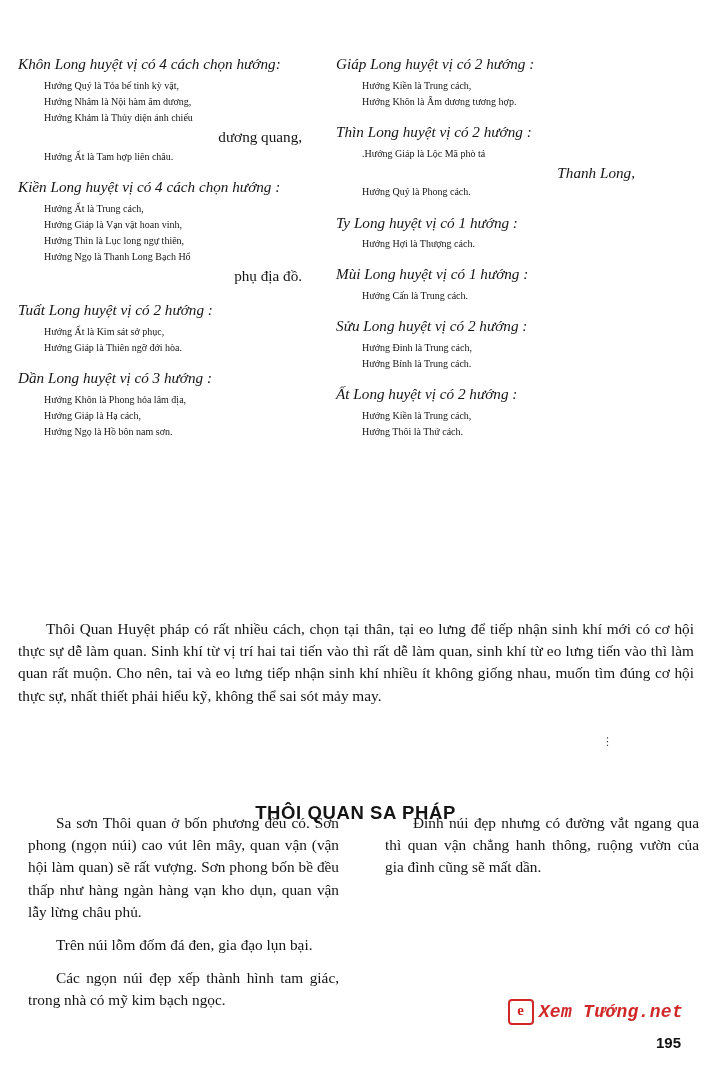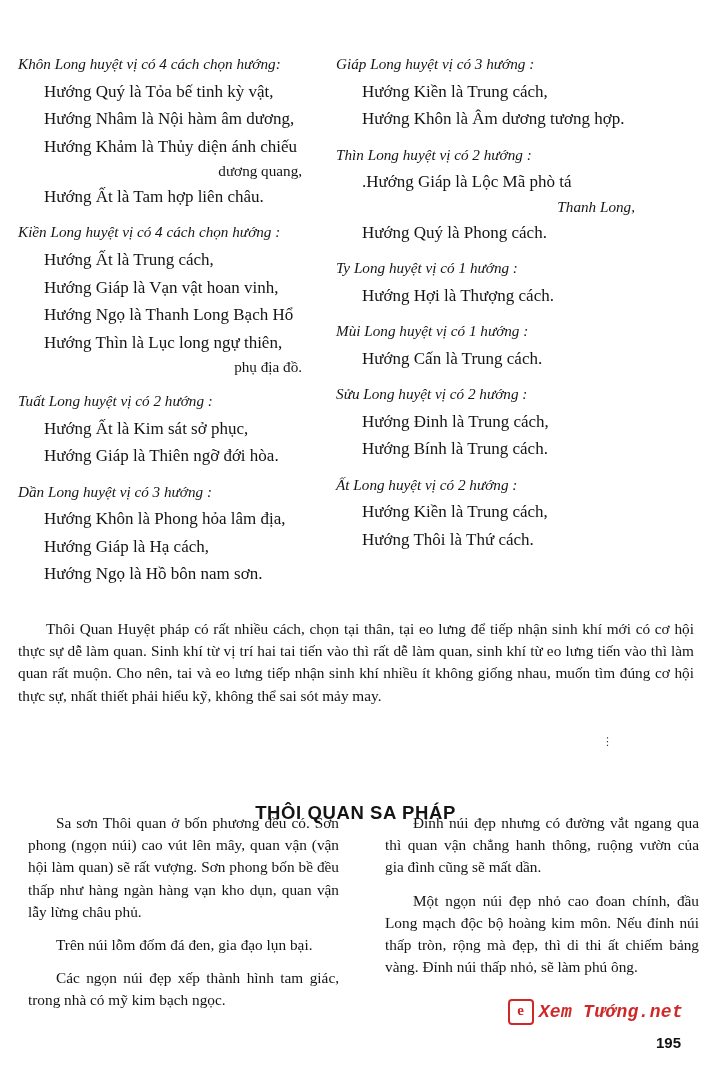--- a/index.html
+++ b/index.html
@@ -47,21 +47,21 @@
     margin-bottom: 4px;
   }
   .heading {
     font-style: italic;
     font-size: 15.2px;
     line-height: 1.55;
     margin-bottom: 2px;
     white-space: nowrap;
   }
   .item {
-    font-size: 17px;
+    font-size: 10px;
     line-height: 1.62;
     padding-left: 26px;
     white-space: nowrap;
   }
   .item-cont {
     font-size: 15.2px;
     line-height: 1.5;
     text-align: right;
     padding-right: 18px;
     white-space: nowrap;
@@ -191,22 +191,22 @@
         <div class="item">Hướng Khảm là Thủy diện ánh chiếu</div>
         <div class="item-cont">dương quang,</div>
         <div class="item">Hướng Ất là Tam hợp liên châu.</div>
       </div>
       <div class="spacer-sm"></div>
 
       <div class="group">
         <div class="heading">Kiền Long huyệt vị có 4 cách chọn hướng :</div>
         <div class="item">Hướng Ất là Trung cách,</div>
         <div class="item">Hướng Giáp là Vạn vật hoan vinh,</div>
+        <div class="item">Hướng Thìn là Lục long ngự thiên,</div>
         <div class="item">Hướng Ngọ là Thanh Long Bạch Hổ</div>
-        <div class="item">Hướng Thìn là Lục long ngự thiên,</div>
         <div class="item-cont">phụ địa đồ.</div>
       </div>
       <div class="spacer-sm"></div>
 
       <div class="group">
         <div class="heading">Tuất Long huyệt vị có 2 hướng :</div>
         <div class="item">Hướng Ất là Kim sát sở phục,</div>
         <div class="item">Hướng Giáp là Thiên ngỡ đới hòa.</div>
       </div>
       <div class="spacer-sm"></div>
@@ -216,21 +216,21 @@
         <div class="item">Hướng Khôn là Phong hỏa lâm địa,</div>
         <div class="item">Hướng Giáp là Hạ cách,</div>
         <div class="item">Hướng Ngọ là Hồ bôn nam sơn.</div>
       </div>
 
     </div>
 
     <div class="col col-right">
 
       <div class="group">
-        <div class="heading">Giáp Long huyệt vị có 3 hướng :</div>
+        <div class="heading">Giáp Long huyệt vị có 2 hướng :</div>
         <div class="item">Hướng Kiền là Trung cách,</div>
         <div class="item">Hướng Khôn là Âm dương tương hợp.</div>
       </div>
       <div class="spacer-sm"></div>
 
       <div class="group">
         <div class="heading">Thìn Long huyệt vị có 2 hướng :</div>
         <div class="item">.Hướng Giáp là Lộc Mã phò tá</div>
         <div class="item-cont far">Thanh Long,</div>
         <div class="item">Hướng Quý là Phong cách.</div>
@@ -274,21 +274,20 @@
   <div class="section-title">THÔI QUAN SA PHÁP</div>
 
   <div class="bottom-cols">
     <div class="bcol bcol-left">
       <p class="para indent">Sa sơn Thôi quan ở bốn phương đều có. Sơn phong (ngọn núi) cao vút lên mây, quan vận (vận hội làm quan) sẽ rất vượng. Sơn phong bốn bề đều thấp như hàng ngàn hàng vạn kho dụn, quan vận lẫy lừng châu phủ.</p>
       <p class="para indent">Trên núi lỗm đốm đá đen, gia đạo lụn bại.</p>
       <p class="para indent">Các ngọn núi đẹp xếp thành hình tam giác, trong nhà có mỹ kim bạch ngọc.</p>
     </div>
     <div class="bcol bcol-right">
       <p class="para indent">Đỉnh núi đẹp nhưng có đường vắt ngang qua thì quan vận chẳng hanh thông, ruộng vườn của gia đình cũng sẽ mất dần.</p>
-      <p class="para indent">Một ngọn núi đẹp nhỏ cao đoan chính, đầu Long mạch độc bộ hoàng kim môn. Nếu đỉnh núi thấp tròn, rộng mà đẹp, thì di thi ất chiếm bảng vàng. Đỉnh núi thấp nhỏ, sẽ làm phú ông.</p>
     </div>
   </div>
 
   <div class="watermark">
     <div class="wm-badge">e</div>
     <div class="wm-text">Xem Tướng.net</div>
   </div>
 
   <div class="page-number">195</div>
 

